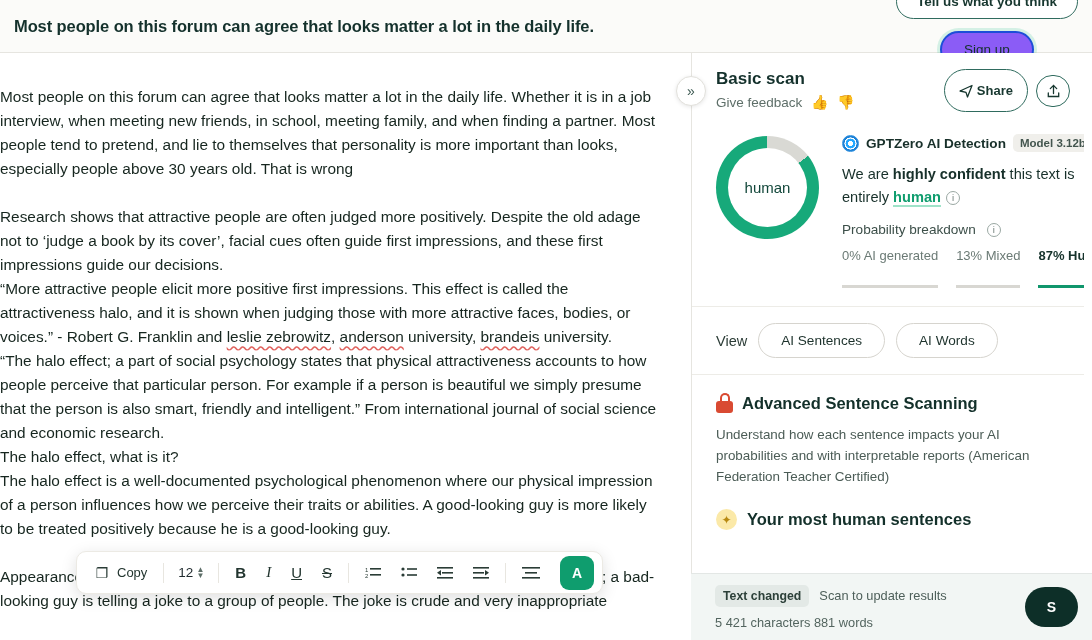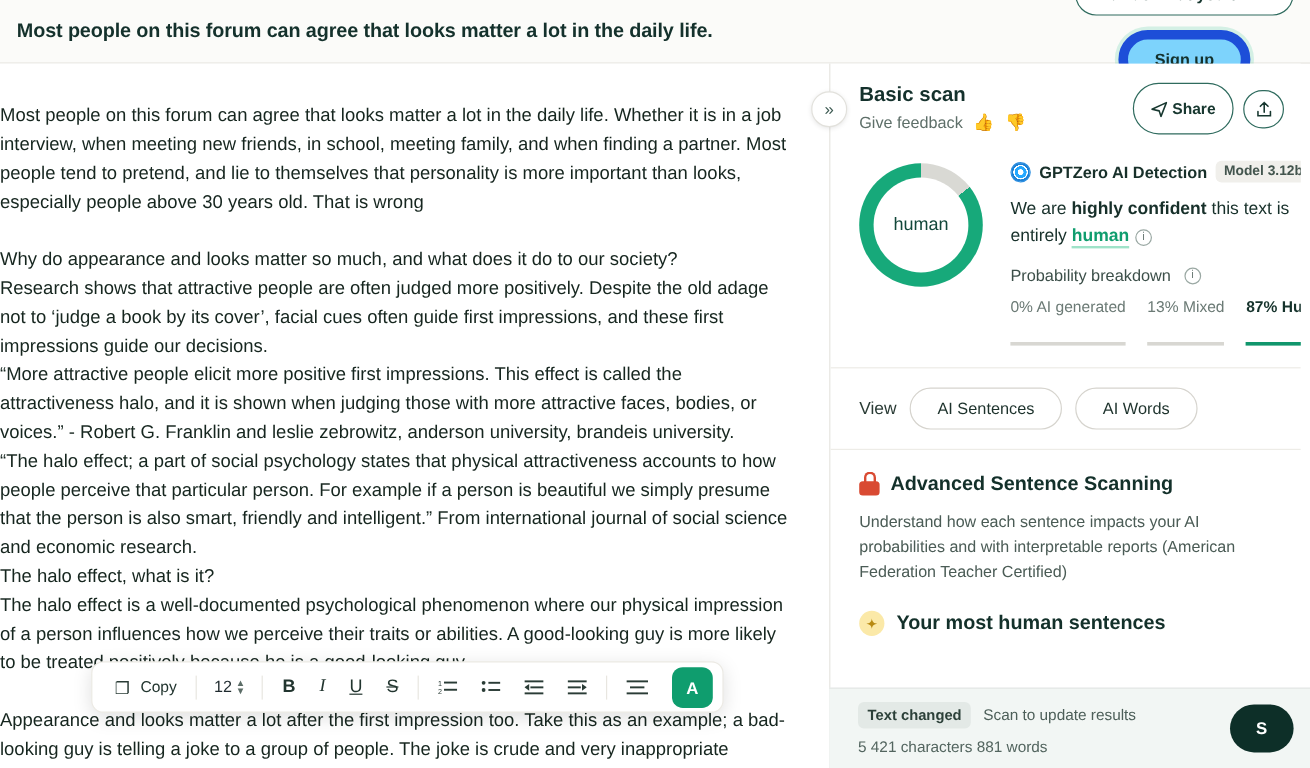--- a/index.html
+++ b/index.html
@@ -44,27 +44,27 @@
     color: #17372f;
     background: #ffffff;
     border-radius: 999px;
     padding: 9px 20px;
     font-size: 13.5px;
     font-weight: 600;
     white-space: nowrap;
     cursor: pointer;
   }
   .btn-signup {
-    border: 8px solid #1d4ed8;
+    border: 2px solid #1d4ed8;
     color: #14312c;
-    background: #7dd3fc;
+    background: #8b5cf6;
     border-radius: 999px;
     padding: 9px 22px;
     font-size: 13.5px;
-    font-weight: 700;
+    font-weight: 400;
     white-space: nowrap;
     cursor: pointer;
     box-shadow: 0 0 0 3px rgba(37,192,138,0.18);
   }
 
   
   .editor {
     position: absolute;
     top: 53px; left: 0;
     width: 691px; height: 587px;
@@ -73,20 +73,21 @@
     overflow: hidden;
   }
   .editor p {
     margin: 0 0 0 0;
     font-size: 15.4px;
     line-height: 24px;
     color: #16261f;
   }
   .editor .gap { height: 24px; }
   .misspell {
+    text-decoration: underline;
     text-decoration-style: wavy;
     text-decoration-color: #e0645f;
     text-underline-offset: 3px;
   }
 
   
   .collapse-handle {
     position: absolute;
     left: 676px; top: 76px;
     width: 30px; height: 30px;
@@ -349,21 +350,20 @@
     <div class="doc-title">Most people on this forum can agree that looks matter a lot in the daily life.</div>
     <div class="topbar-actions">
       <div class="btn-outline">Tell us what you think</div>
       <div class="btn-signup">Sign up</div>
     </div>
   </div>
 
   <div class="editor">
     <p>Most people on this forum can agree that looks matter a lot in the daily life. Whether it is in a job interview, when meeting new friends, in school, meeting family, and when finding a partner. Most people tend to pretend, and lie to themselves that personality is more important than looks, especially people above 30 years old. That is wrong</p>
     <div class="gap"></div>
-    <p>Why do appearance and looks matter so much, and what does it do to our society?</p>
     <p>Research shows that attractive people are often judged more positively. Despite the old adage not to ‘judge a book by its cover’, facial cues often guide first impressions, and these first impressions guide our decisions.</p>
     <p><span>“More attractive people elicit more positive first impressions. This effect is called the attractiveness halo, and it is shown when judging those with more attractive faces, bodies, or voices.” - Robert G. Franklin and</span> <span class="misspell">leslie zebrowitz</span><span>,</span> <span class="misspell">anderson</span><span> university, </span><span class="misspell">brandeis</span><span> university.</span></p>
     <p>“The halo effect; a part of social psychology states that physical attractiveness accounts to how people perceive that particular person. For example if a person is beautiful we simply presume that the person is also smart, friendly and intelligent.” From international journal of social science and economic research.</p>
     <p>The halo effect, what is it?</p>
     <p>The halo effect is a well-documented psychological phenomenon where our physical impression of a person influences how we perceive their traits or abilities. A good-looking guy is more likely to be treated positively because he is a good-looking guy.</p>
     <div class="gap"></div>
     <p>Appearance and looks matter a lot after the first impression too. Take this as an example; a bad-looking guy is telling a joke to a group of people. The joke is crude and very inappropriate</p>
   </div>
 
   <div class="collapse-handle">»</div>

